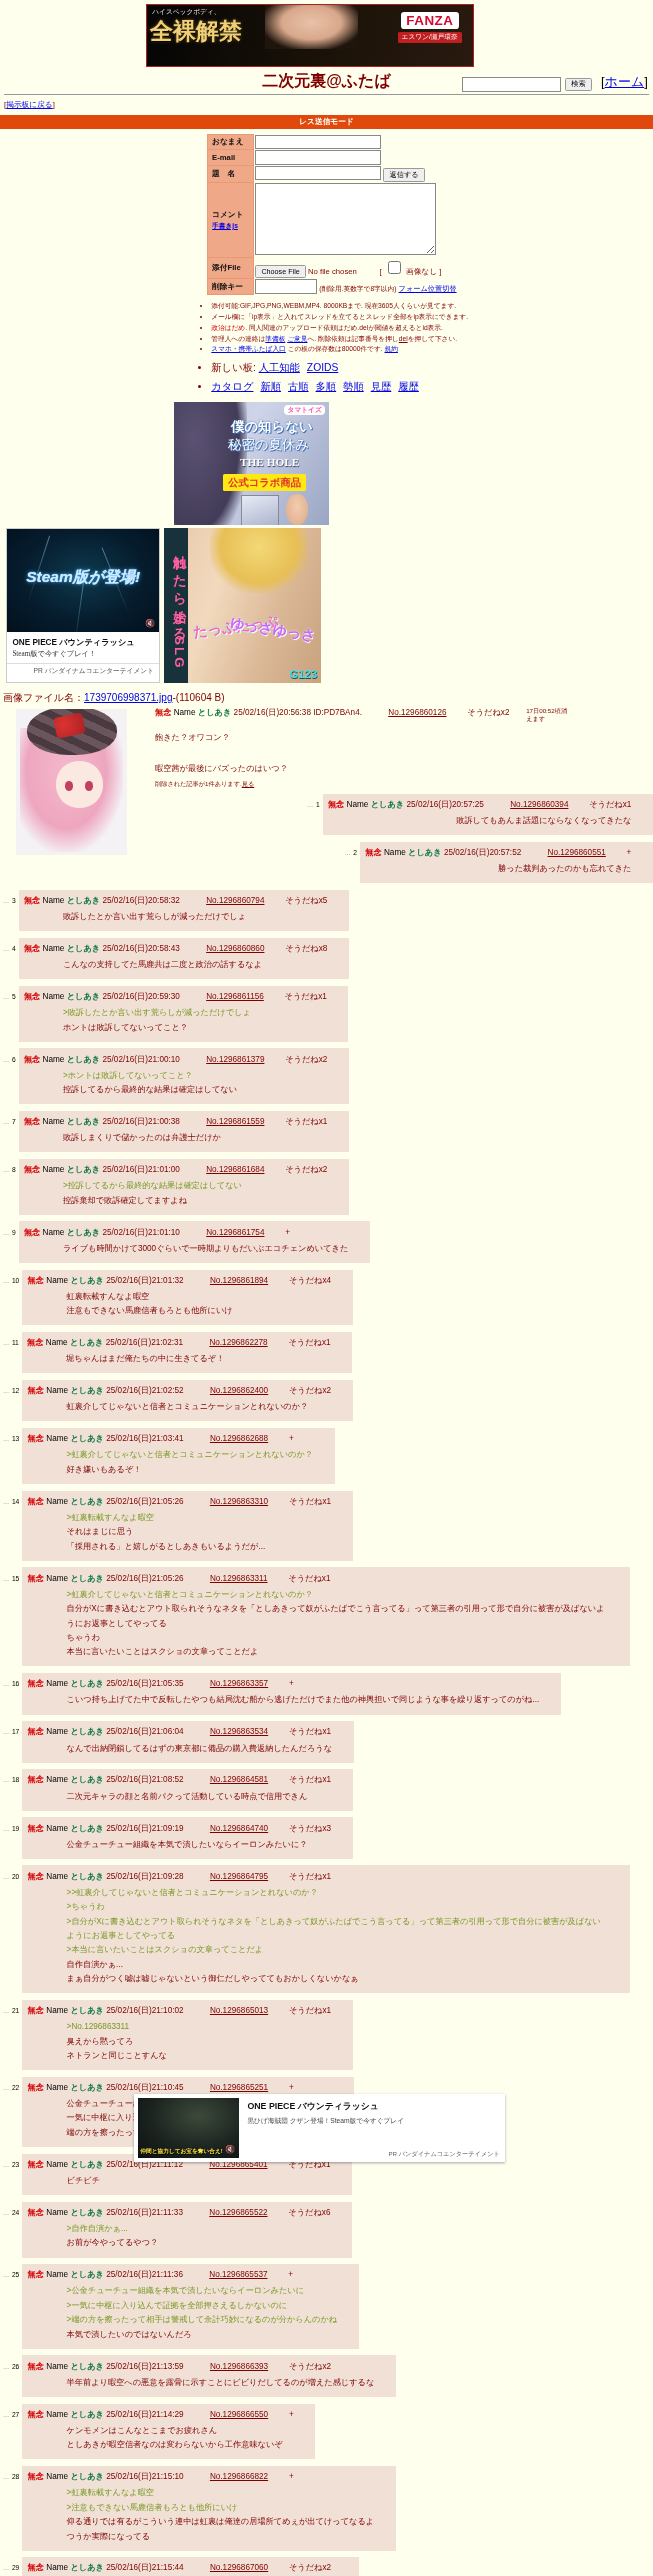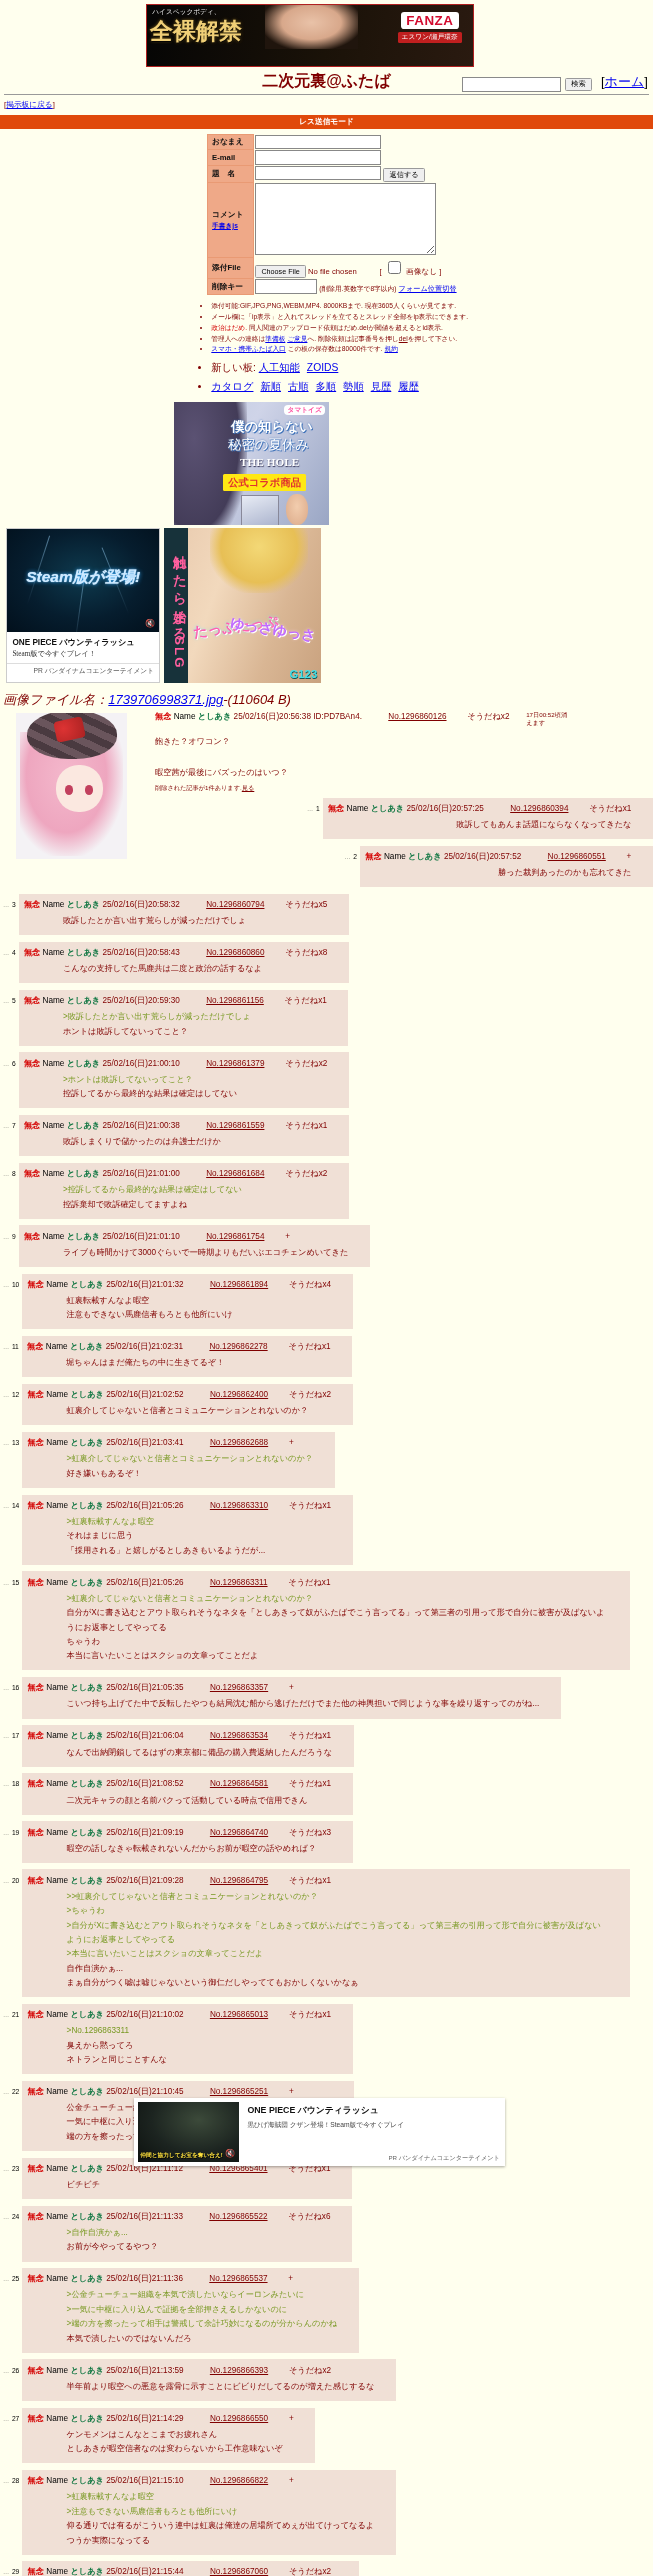--- a/index.html
+++ b/index.html
@@ -72,21 +72,21 @@
   .steam-pr{border-top:0.5px solid #ddd;color:#555;font-size:6.7px;text-align:right;padding:3.1px 5.2px 4.1px 0;}
   .g123-ad{width:157px;height:155px;position:relative;overflow:hidden;background:linear-gradient(110deg,#e8c9ad 0%,#f2d9bd 35%,#d9b694 70%,#c9a27f 100%);}
   .g123-strip{position:absolute;left:0;top:0;bottom:0;width:24px;background:#17323a;color:#ff5f9e;writing-mode:vertical-rl;font-size:13.4px;font-weight:bold;letter-spacing:2.1px;text-align:center;padding-top:3.1px;box-sizing:border-box;}
   .g123-hair{position:absolute;left:46px;top:-12.4px;width:98px;height:77px;background:radial-gradient(ellipse at 50% 40%,#f3d876 0%,#e7bf55 55%,rgba(231,191,85,0) 75%);}
   .g123-t1{position:absolute;left:29px;bottom:47px;color:#ff5fb0;font-size:14px;font-weight:bold;transform:rotate(-8deg);text-shadow:1px 1px 0 #fff,0 0 3.1px #7fe3ff;}
   .g123-t2{position:absolute;right:5.2px;bottom:44px;color:#c06bff;font-size:14px;font-weight:bold;transform:rotate(9deg);text-shadow:1px 1px 0 #fff,0 0 3.1px #ffd2ec;}
   .g123-logo{position:absolute;right:4.1px;bottom:3.1px;color:#45e0e8;font-size:11.3px;font-weight:bold;text-shadow:0.5px 0.5px 0 #155;}
 
   
   .thread{margin-top:8.2px;font-size:8.2px;color:#800000;}
-  .fileline{margin:0 0 2.1px 3.1px;font-size:13px;font-style:italic;}
+  .fileline{margin:0 0 2.1px 3.1px;font-size:10px;}
   .op-image{float:left;width:111px;height:146px;margin:2.1px 6.2px 4.1px 15.5px;position:relative;overflow:hidden;background:#f4f2f5;}
   .op-image .hair{position:absolute;left:4.1px;top:18.5px;width:103px;height:124px;background:radial-gradient(ellipse at 45% 35%,#f4b8cc 0%,#eea6bf 50%,rgba(238,166,191,0) 74%);}
   .op-image .cap{position:absolute;left:11.3px;top:-3.1px;width:90px;height:49px;background:repeating-linear-gradient(25deg,#4a3a40 0 7.2px,#6a555c 7.2px 14.4px);border-radius:50% 50% 46% 46%;}
   .op-image .ribbon{position:absolute;left:39px;top:5.2px;width:29px;height:20.6px;background:radial-gradient(circle at 30% 40%,#d33,#a22);border-radius:4.1px;transform:rotate(-12deg);}
   .op-image .face{position:absolute;left:40px;top:52px;width:47px;height:47px;background:#fbe8e0;border-radius:48%;}
   .op-image .eye{position:absolute;width:8.2px;height:9.3px;background:#c2405e;border-radius:50%;top:72px;}
   .op-head{margin:1px 0 0 155px;}
   .op-body{margin:7.2px 0 0 155px;}
   .op-body div{min-height:15.5px;line-height:15.5px;color:#800000;}
   .op-note{margin:3.1px 0 0 155px;font-size:6.2px;color:#800000;}
@@ -555,21 +555,21 @@
     <span class="dots">…</span><span class="pnum">19</span><div class="pbox">
       <div class="phead">
         <span class="munen">無念</span>
         <span class="nlabel">Name</span>
         <span class="pname">としあき</span>
         <span class="ptime">25/02/16(日)21:09:19</span>
         <a class="pno">No.1296864740</a>
         <span class="psod">そうだねx3</span>
       </div>
       <div class="pbody">
-              <div>暇空の話しなきゃ転載されないんだからお前が暇空の話やめれば？</div>
+              <div>公金チューチュー組織を本気で潰したいならイーロンみたいに？</div>
             </div>
     </div>
   </div>
         <div class="post">
     <span class="dots">…</span><span class="pnum">20</span><div class="pbox">
       <div class="phead">
         <span class="munen">無念</span>
         <span class="nlabel">Name</span>
         <span class="pname">としあき</span>
         <span class="ptime">25/02/16(日)21:09:28</span>

